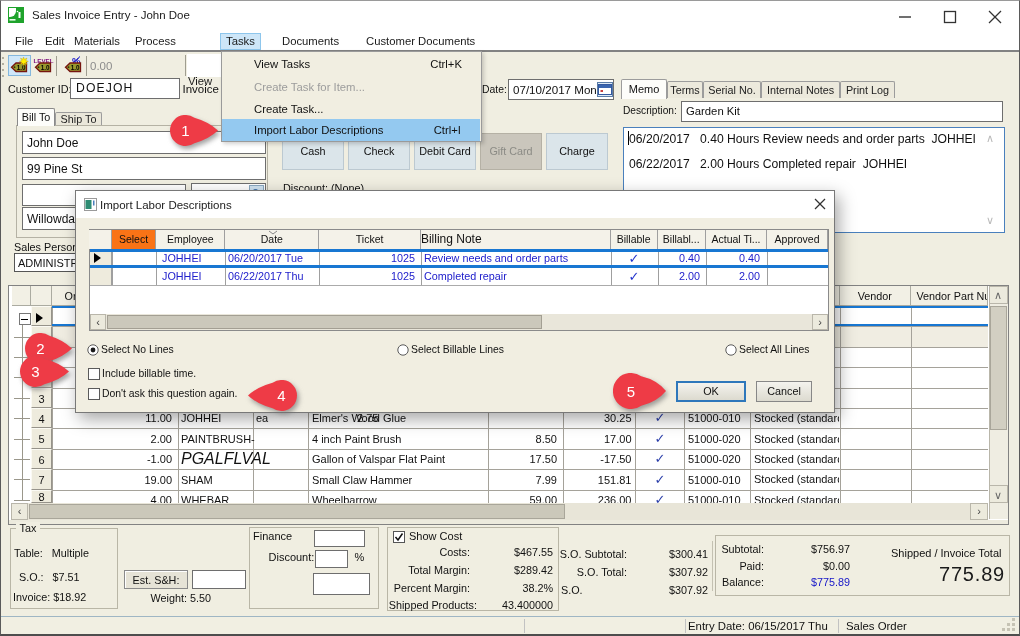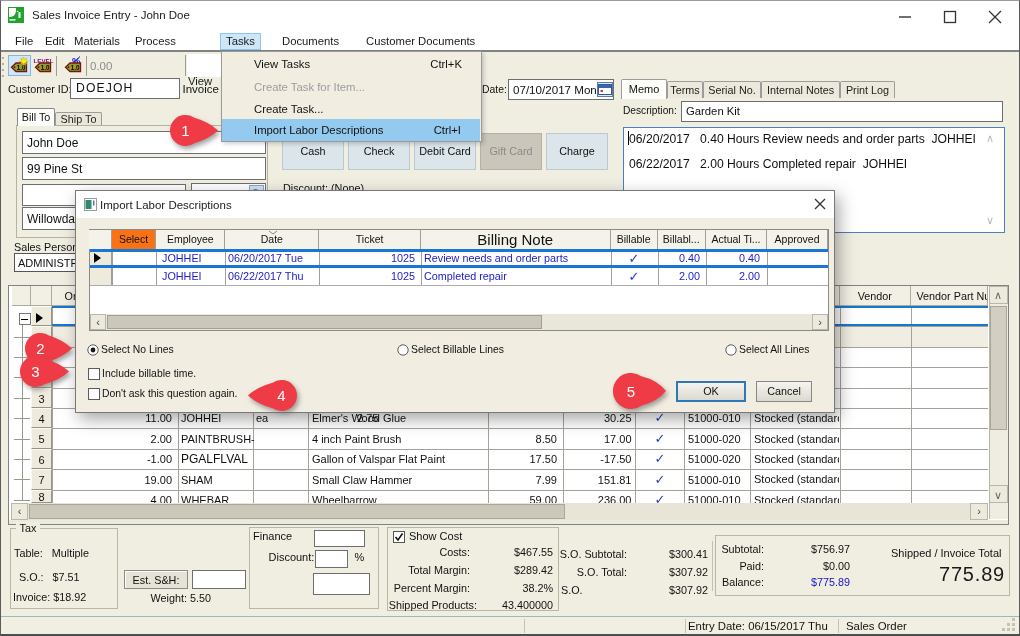--- a/index.html
+++ b/index.html
@@ -196,21 +196,21 @@
 <div class="a" style="left:181px;top:431.79999999999995px;height:14px;line-height:14px;font-size:11px;color:#111;white-space:pre;">PAINTBRUSH-</div>
 <div class="a" style="left:312px;top:431.79999999999995px;height:14px;line-height:14px;font-size:11px;color:#111;white-space:pre;">4 inch Paint Brush</div>
 <div class="a" style="left:357px;top:431.79999999999995px;width:200px;height:14px;line-height:14px;font-size:11px;color:#111;text-align:right;white-space:pre;">8.50</div>
 <div class="a" style="left:431.5px;top:431.79999999999995px;width:200px;height:14px;line-height:14px;font-size:11px;color:#111;text-align:right;white-space:pre;">17.00</div>
 <div class="a" style="left:645px;top:431.79999999999995px;width:30px;height:14px;line-height:14px;font-size:13px;color:#2b3faa;text-align:center;">✓</div>
 <div class="a" style="left:688px;top:431.79999999999995px;height:14px;line-height:14px;font-size:11px;color:#111;white-space:pre;">51000-020</div>
 <div class="a" style="left:751px;top:429.59999999999997px;width:88px;height:19px;overflow:hidden;">
     <span style="position:absolute;left:3px;top:3px;font-size:11px;color:#111;white-space:pre;">Stocked (standard</span>
   </div>
 <div class="a" style="left:-28px;top:452.2px;width:200px;height:14px;line-height:14px;font-size:11px;color:#111;text-align:right;white-space:pre;">-1.00</div>
-<div class="a" style="left:181px;top:452.2px;height:14px;line-height:14px;font-size:12px;color:#111;white-space:pre;">PGALFLVAL</div>
+<div class="a" style="left:181px;top:452.2px;height:14px;line-height:14px;font-size:16px;color:#111;white-space:pre;font-style:italic;">PGALFLVAL</div>
 <div class="a" style="left:312px;top:452.2px;height:14px;line-height:14px;font-size:11px;color:#111;white-space:pre;">Gallon of Valspar Flat Paint</div>
 <div class="a" style="left:357px;top:452.2px;width:200px;height:14px;line-height:14px;font-size:11px;color:#111;text-align:right;white-space:pre;">17.50</div>
 <div class="a" style="left:431.5px;top:452.2px;width:200px;height:14px;line-height:14px;font-size:11px;color:#111;text-align:right;white-space:pre;">-17.50</div>
 <div class="a" style="left:645px;top:452.2px;width:30px;height:14px;line-height:14px;font-size:13px;color:#2b3faa;text-align:center;">✓</div>
 <div class="a" style="left:688px;top:452.2px;height:14px;line-height:14px;font-size:11px;color:#111;white-space:pre;">51000-020</div>
 <div class="a" style="left:751px;top:450.0px;width:88px;height:19px;overflow:hidden;">
     <span style="position:absolute;left:3px;top:3px;font-size:11px;color:#111;white-space:pre;">Stocked (standard</span>
   </div>
 <div class="a" style="left:-28px;top:472.59999999999997px;width:200px;height:14px;line-height:14px;font-size:11px;color:#111;text-align:right;white-space:pre;">19.00</div>
 <div class="a" style="left:181px;top:472.59999999999997px;height:14px;line-height:14px;font-size:11px;color:#111;white-space:pre;">SHAM</div>
@@ -318,21 +318,21 @@
 <svg class="a" style="left:814px;top:198px;z-index:32;" width="12" height="12" viewBox="0 0 12 12">
 <line x1="1" y1="1" x2="11" y2="11" stroke="#333" stroke-width="1.3"></line>
 <line x1="11" y1="1" x2="1" y2="11" stroke="#333" stroke-width="1.3"></line>
 </svg>
 <div class="a" style="left:89px;top:229px;width:740px;height:101.5px;background:#fff;border:1px solid #8a8a8a;z-index:31;"></div>
 <div class="a" style="left:89px;top:229.5px;width:22.700000000000003px;height:19.5px;background:#f4f2e9;border-right:1px solid #9f9f9f;font-size:10.5px;color:#111;text-align:center;line-height:19px;z-index:32;overflow:hidden;white-space:pre;"></div>
 <div class="a" style="left:111.7px;top:229.5px;width:44.7px;height:19.5px;background:#f97316;border-right:1px solid #9f9f9f;font-size:10.5px;color:#111;text-align:center;line-height:19px;z-index:32;overflow:hidden;white-space:pre;">Select</div>
 <div class="a" style="left:156.4px;top:229.5px;width:68.9px;height:19.5px;background:#f4f2e9;border-right:1px solid #9f9f9f;font-size:10.5px;color:#111;text-align:center;line-height:19px;z-index:32;overflow:hidden;white-space:pre;">Employee</div>
 <div class="a" style="left:225.3px;top:229.5px;width:94.09999999999997px;height:19.5px;background:#f4f2e9;border-right:1px solid #9f9f9f;font-size:10.5px;color:#111;text-align:center;line-height:19px;z-index:32;overflow:hidden;white-space:pre;">Date</div>
 <div class="a" style="left:319.4px;top:229.5px;width:101.5px;height:19.5px;background:#f4f2e9;border-right:1px solid #9f9f9f;font-size:10.5px;color:#111;text-align:center;line-height:19px;z-index:32;overflow:hidden;white-space:pre;">Ticket</div>
-<div class="a" style="left:420.9px;top:229.5px;width:189.70000000000005px;height:19.5px;background:#f4f2e9;border-right:1px solid #9f9f9f;font-size:15px;color:#111;text-align:center;line-height:19px;z-index:32;overflow:hidden;white-space:pre;">Billing Note</div>
+<div class="a" style="left:420.9px;top:229.5px;width:189.70000000000005px;height:19.5px;background:#f4f2e9;border-right:1px solid #9f9f9f;font-size:12px;color:#111;line-height:19px;z-index:32;overflow:hidden;white-space:pre;">Billing Note</div>
 <div class="a" style="left:610.6px;top:229.5px;width:47.0px;height:19.5px;background:#f4f2e9;border-right:1px solid #9f9f9f;font-size:10.5px;color:#111;text-align:center;line-height:19px;z-index:32;overflow:hidden;white-space:pre;">Billable</div>
 <div class="a" style="left:657.6px;top:229.5px;width:48.299999999999955px;height:19.5px;background:#f4f2e9;border-right:1px solid #9f9f9f;font-size:10.5px;color:#111;text-align:center;line-height:19px;z-index:32;overflow:hidden;white-space:pre;">Billabl...</div>
 <div class="a" style="left:705.9px;top:229.5px;width:61.200000000000045px;height:19.5px;background:#f4f2e9;border-right:1px solid #9f9f9f;font-size:10.5px;color:#111;text-align:center;line-height:19px;z-index:32;overflow:hidden;white-space:pre;">Actual Ti...</div>
 <div class="a" style="left:767.1px;top:229.5px;width:60.89999999999998px;height:19.5px;background:#f4f2e9;border-right:1px solid #9f9f9f;font-size:10.5px;color:#111;text-align:center;line-height:19px;z-index:32;overflow:hidden;white-space:pre;">Approved</div>
 <svg class="a" style="left:268px;top:229.5px;z-index:33;" width="10" height="5" viewBox="0 0 10 5">
     <path d="M1,1 L5,4 L9,1" fill="none" stroke="#888" stroke-width="1"></path>
   </svg>
 <div class="a" style="left:111.7px;top:249px;width:1px;height:37px;background:#9f9f9f;z-index:32;"></div>
 <div class="a" style="left:156.4px;top:249px;width:1px;height:37px;background:#9f9f9f;z-index:32;"></div>
 <div class="a" style="left:225.3px;top:249px;width:1px;height:37px;background:#9f9f9f;z-index:32;"></div>

